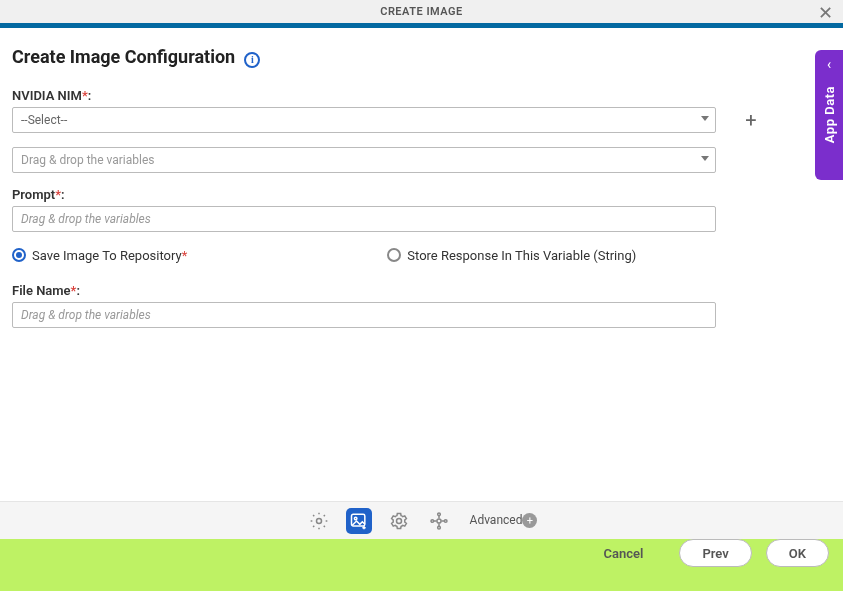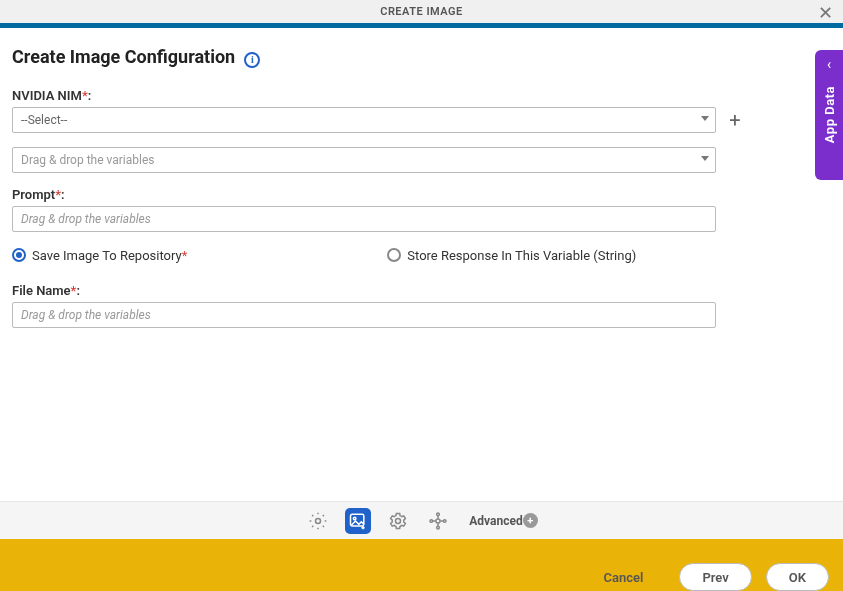--- a/index.html
+++ b/index.html
@@ -76,21 +76,21 @@
     font-size: 13px;
     font-weight: 600;
     color: #333;
     display: block;
     margin-bottom: 4px;
   }
   .req { color: #d9413b; }
   .select-row {
     display: flex;
     align-items: center;
-    gap: 10px;
+    gap: 26px;
   }
   .select-box {
     flex: 1;
     height: 26px;
     border: 1px solid #bbb;
     border-radius: 2px;
     padding: 0 22px 0 8px;
     font-size: 12px;
     color: #666;
     background: #fff;
@@ -205,46 +205,46 @@
     color: #888;
     cursor: pointer;
     border-radius: 5px;
   }
   .footer-icon.active {
     background: #2062c9;
     color: #fff;
   }
   .advanced-wrap {
     display: flex;
-    align-items: flex-end;
+    align-items: flex-start;
     font-size: 12px;
     color: #555;
-    font-weight: 700;
+    font-weight: 400;
     cursor: pointer;
     margin-left: 4px;
   }
   .advanced-plus {
     width: 15px; height: 15px;
     border-radius: 50%;
     background: #999;
     color: #fff;
     font-size: 11px;
     display: flex;
     align-items: center;
     justify-content: center;
     line-height: 1;
   }
   .button-bar {
     height: 52px;
     display: flex;
-    align-items: flex-end;
+    align-items: flex-start;
     justify-content: flex-end;
     gap: 14px;
     padding-right: 14px;
-    background: #eab308;
+    background: #bef264;
   }
   .btn {
     height: 28px;
     padding: 0 22px;
     border-radius: 14px;
     font-size: 13px;
     font-weight: 600;
     cursor: pointer;
     display: flex;
     align-items: center;

